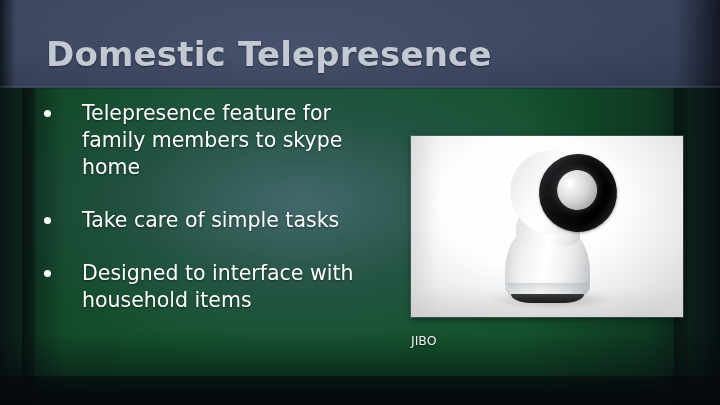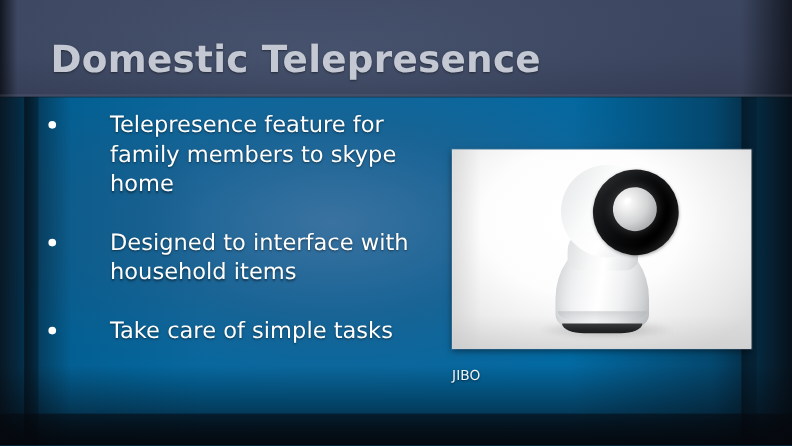--- a/index.html
+++ b/index.html
@@ -6,21 +6,21 @@
     margin: 0;
     padding: 0;
     background: #000;
   }
   #slide {
     position: relative;
     width: 720px;
     height: 405px;
     overflow: hidden;
     font-family: "DejaVu Sans", sans-serif;
-    background: #0369a1;
+    background: #14532d;
   }
 
   
   .bg-base {
     position: absolute;
     inset: 0;
     background:
       radial-gradient(ellipse 75% 60% at 45% 48%, #4a5madd 0%, rgba(0,0,0,0) 70%),
       linear-gradient(180deg, #2b3347 0%, #222a3c 55%, #131824 100%);
   }
@@ -108,21 +108,21 @@
   }
   .bullet-dot {
     flex: 0 0 auto;
     width: 7px; height: 7px;
     border-radius: 50%;
     background: #ffffff;
     margin-top: 10px;
     margin-right: 0;
   }
   .bullet-text {
-    margin-left: 49px;
+    margin-left: 31px;
     font-size: 20.5px;
     line-height: 27px;
     color: #ffffff;
     text-shadow: 0 1px 2px rgba(0,0,0,0.5);
   }
 
   
   .picture-frame {
     position: absolute;
     left: 411px;
@@ -292,25 +292,25 @@
   </div>
   <div class="slide-title">Domestic Telepresence</div>
 
   <div class="bullets">
     <div class="bullet-row">
       <span class="bullet-dot"></span>
       <span class="bullet-text">Telepresence feature for family members to skype home</span>
     </div>
     <div class="bullet-row">
       <span class="bullet-dot"></span>
-      <span class="bullet-text">Designed to interface with household items</span>
+      <span class="bullet-text">Take care of simple tasks</span>
     </div>
     <div class="bullet-row">
       <span class="bullet-dot"></span>
-      <span class="bullet-text">Take care of simple tasks</span>
+      <span class="bullet-text">Designed to interface with household items</span>
     </div>
   </div>
 
   <div class="picture-frame">
     <div class="picture-bg"></div>
     <div class="pic-shadow-l"></div>
     <div class="pic-shadow-b"></div>
 
     <div class="robot">
       <div class="robot-shadow"></div>

